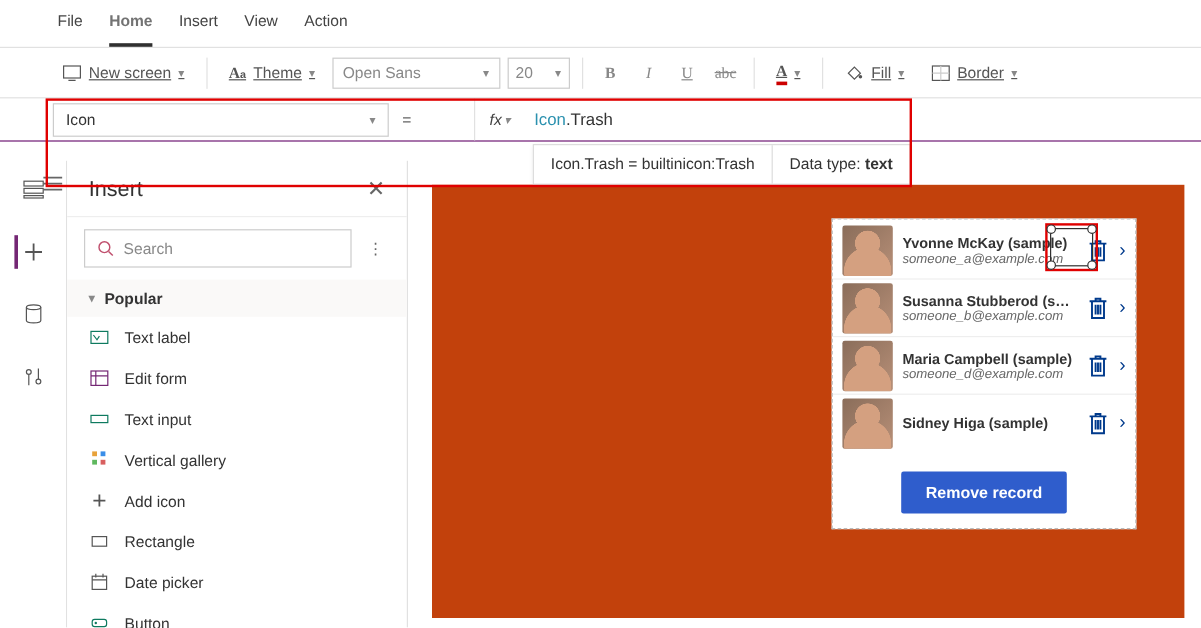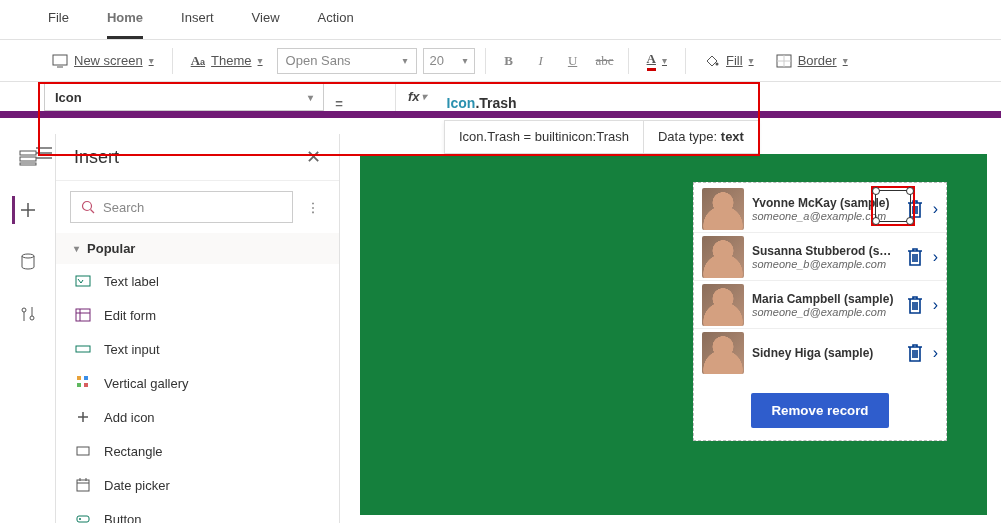--- a/index.html
+++ b/index.html
@@ -1,33 +1,33 @@
 <!DOCTYPE html>
 <html><head>
 <meta charset="utf-8">
 <style>
   * { box-sizing: border-box; margin: 0; padding: 0; font-family: "Segoe UI", sans-serif; }
   body { background: #fff; width: 1001px; height: 523px; overflow: hidden; position: relative; font-size: 13px; color: #333; }
 
   
-  .tabs { display: flex; gap: 38px; padding: 10px 18px 0 48px; border-bottom: 1px solid #e1e1e1; height: 40px; }
+  .tabs { display: flex; gap: 22px; padding: 10px 18px 0 48px; border-bottom: 1px solid #e1e1e1; height: 40px; }
   .tab { padding-bottom: 8px; cursor: pointer; color: #444; }
   .tab.active { font-weight: 600; border-bottom: 3px solid #303030; color: #737373; }
 
   
   .ribbon { display: flex; align-items: center; height: 42px; border-bottom: 1px solid #e1e1e1; padding: 0 14px 0 44px; gap: 6px; position: relative; }
   .ribbon-item { display: flex; align-items: center; gap: 6px; padding: 4px 8px; cursor: pointer; color: #555; text-decoration: underline; }
   .ribbon-sep { width: 1px; height: 26px; background: #e1e1e1; margin: 0 4px; }
   .chev-down { font-size: 10px; color: #888; }
   .font-select { border: 1px solid #ccc; height: 26px; width: 140px; display: flex; align-items: center; justify-content: space-between; padding: 0 8px; color: #888; }
   .size-select { border: 1px solid #ccc; height: 26px; width: 52px; display: flex; align-items: center; justify-content: space-between; padding: 0 6px; color: #888; }
   .fmt-btn { width: 26px; height: 26px; display: flex; align-items: center; justify-content: center; color: #888; font-family: "Times New Roman", serif; }
 
   
-  .formula-bar { display: flex; align-items: flex-end; height: 36px; border-bottom: 7px solid #701a75; font-weight: bold; }
+  .formula-bar { display: flex; align-items: center; height: 36px; border-bottom: 1px solid #701a75; }
   .red-outer { border: 2px solid #e00000; position: absolute; top: 82px; left: 38px; width: 722px; height: 74px; pointer-events: none; z-index: 5; }
   .prop-select { border: 1px solid #ccc; height: 28px; width: 280px; margin-left: 44px; display: flex; align-items: center; justify-content: space-between; padding: 0 10px; }
   .eq-sign { width: 30px; text-align: center; color: #666; }
   .fx-block { border-left: 1px solid #e1e1e1; height: 100%; display: flex; align-items: center; padding: 12px 12px; gap: 2px; font-style: italic; font-family: serif; color: #444; margin-left: 41px; }
   .formula-input { padding-left: 8px; font-family: Consolas, monospace; font-size: 14px; }
   .formula-input .tok-type { color: #2b91af; }
 
   
   .hint-bar { position: absolute; top: 120px; left: 444px; display: flex; height: 34px; background: #fff; border: 1px solid #ddd; z-index: 4; box-shadow: 0 2px 4px rgba(0,0,0,.08); }
   .hint-cell { padding: 8px 14px; border-right: 1px solid #ddd; }
@@ -46,21 +46,21 @@
   .search-row { display: flex; align-items: center; padding: 10px 14px; gap: 8px; }
   .search-box { flex: 1; border: 1px solid #ccc; height: 32px; display: flex; align-items: center; padding: 0 10px; gap: 8px; color: #888; }
   .search-box svg { flex-shrink: 0; }
   .more-btn { width: 24px; text-align: center; color: #666; cursor: pointer; }
   .cat-header { display: flex; align-items: center; gap: 8px; padding: 8px 18px; font-weight: 600; background: #faf9f8; }
   .tree-items { overflow-y: auto; flex: 1; }
   .tree-item { display: flex; align-items: center; gap: 12px; padding: 8px 18px; cursor: pointer; }
   .tree-icon { width: 18px; height: 18px; display: flex; align-items: center; justify-content: center; }
 
   
-  .canvas { position: absolute; top: 154px; left: 360px; right: 14px; bottom: 8px; background: #15803d; }
+  .canvas { position: absolute; top: 154px; left: 360px; right: 14px; bottom: 8px; background: #c2410c; }
   .gallery { position: absolute; top: 28px; right: 40px; width: 254px; background: #fff; border: 1px dashed #bbb; padding: 2px 0; }
   .card { display: flex; align-items: center; padding: 3px 8px; border-bottom: 1px solid #eee; gap: 8px; position: relative; height: 48px; }
   .card:last-of-type { border-bottom: none; }
   .avatar { width: 42px; height: 42px; border-radius: 2px; background: linear-gradient(135deg, #8a6d5a, #b89078); position: relative; overflow: hidden; }
   .avatar::after { content: ""; position: absolute; inset: 0; background: radial-gradient(circle at 50% 35%, #d4a080 30%, transparent 31%), radial-gradient(circle at 50% 90%, #d4a080 45%, transparent 46%); }
   .card-text { flex: 1; overflow: hidden; }
   .card-name { font-weight: 600; font-size: 12px; white-space: nowrap; overflow: hidden; text-overflow: ellipsis; }
   .card-email { font-size: 11px; color: #666; white-space: nowrap; overflow: hidden; text-overflow: ellipsis; font-style: italic; }
   .trash-icon { color: #003a8c; cursor: pointer; }
   .chevron-next { color: #003a8c; font-size: 16px; cursor: pointer; }

